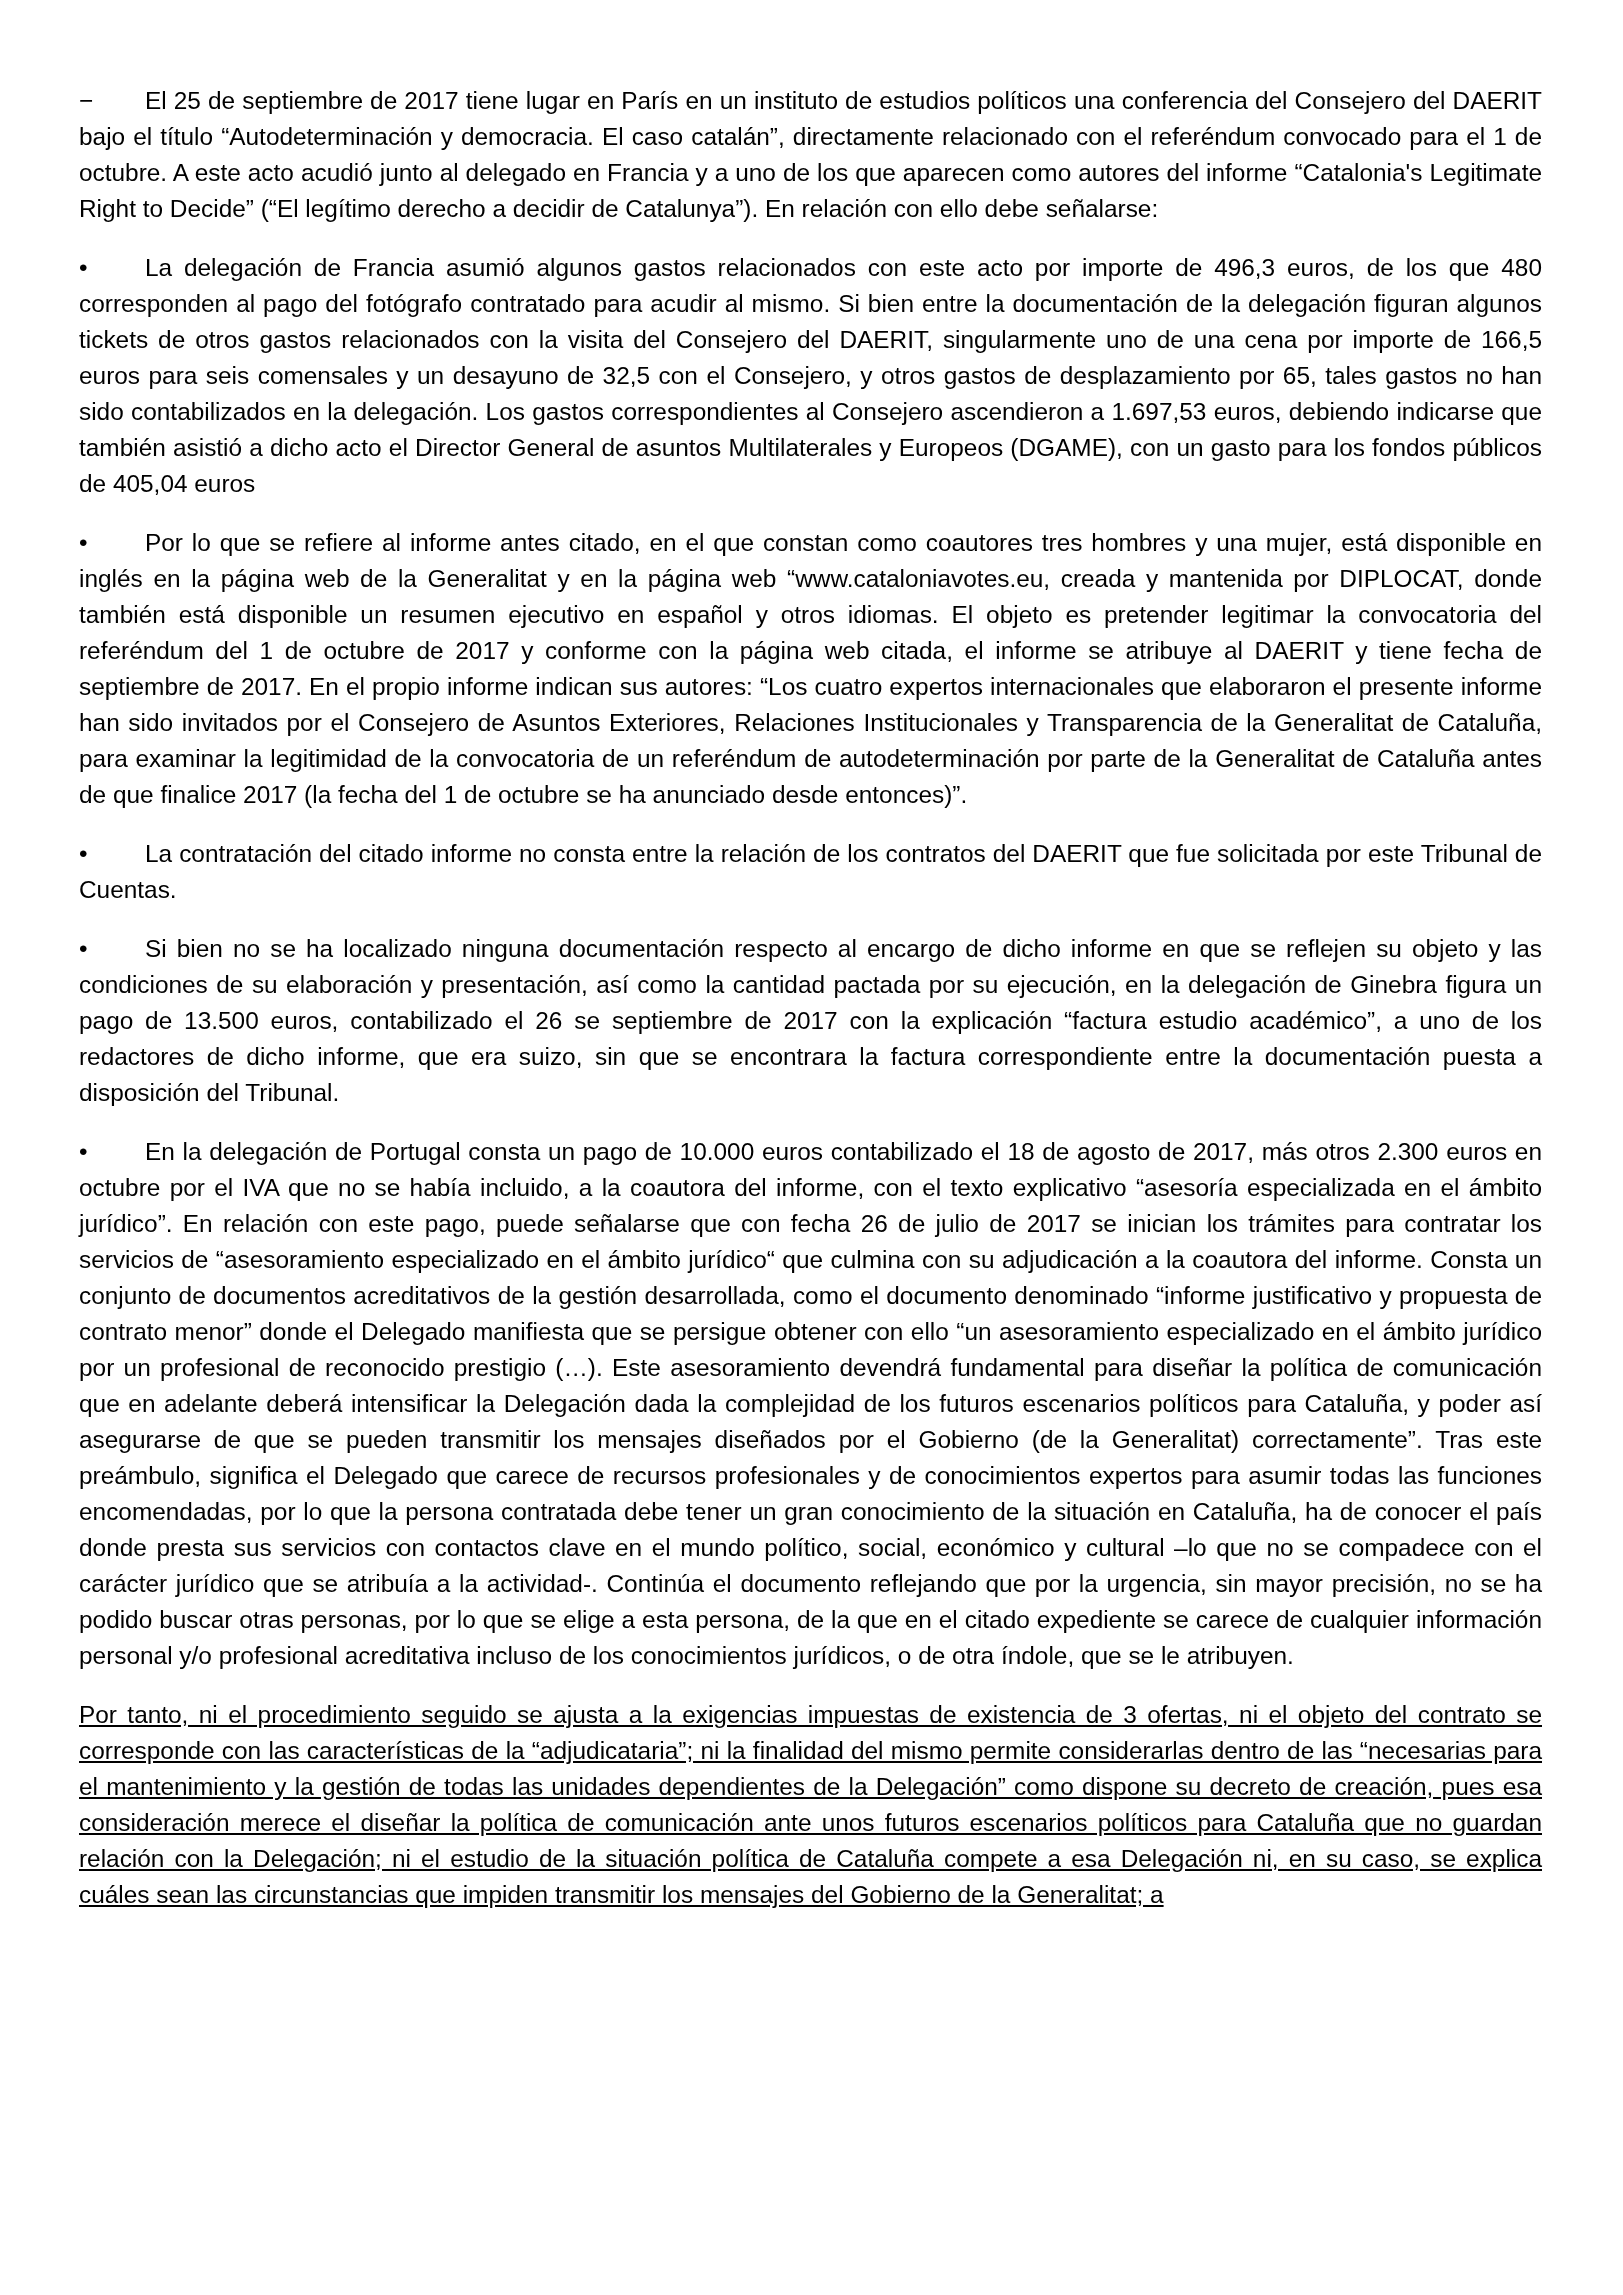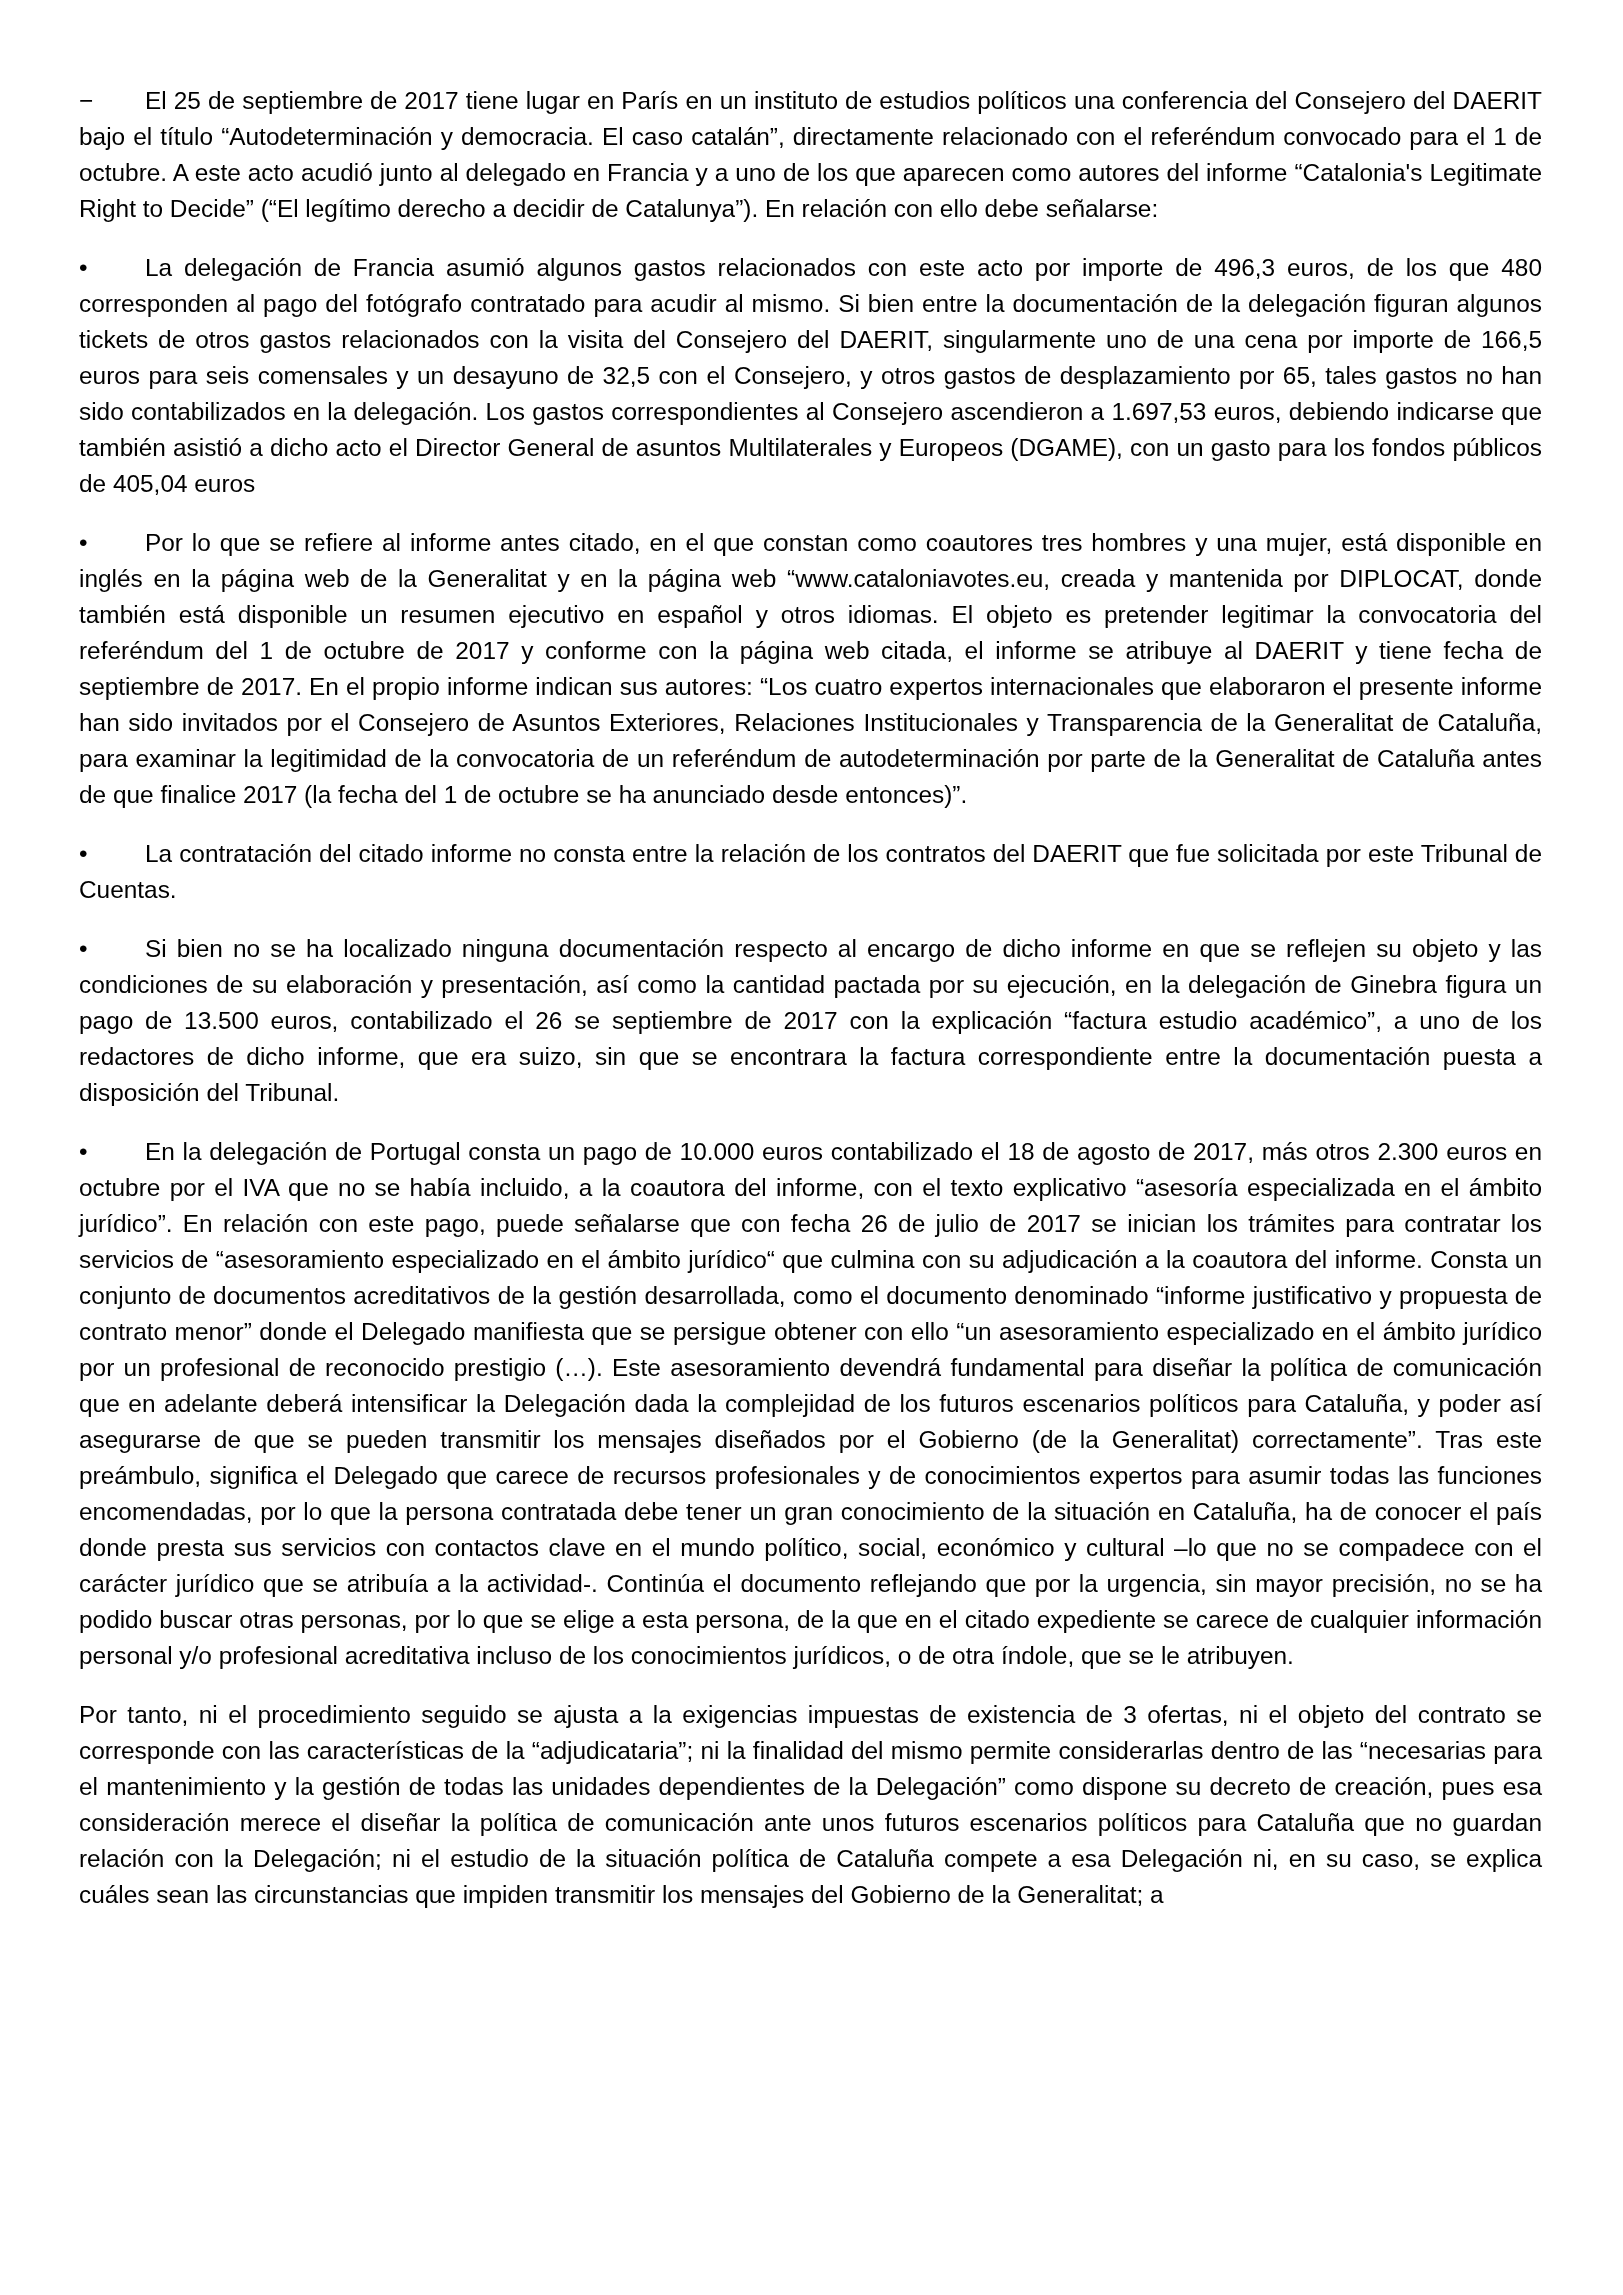--- a/index.html
+++ b/index.html
@@ -21,20 +21,21 @@
     overflow: hidden;
   }
   p.para {
     position: relative;
     margin: 0 0 23px 0;
     text-align: justify;
     text-indent: 66px;
   }
   p.para.plain {
     text-indent: 0;
+    text-decoration: underline;
   }
   .marker {
     position: absolute;
     left: 0;
     top: 0;
     text-indent: 0;
     white-space: pre;
   }
 </style>
 </head>

